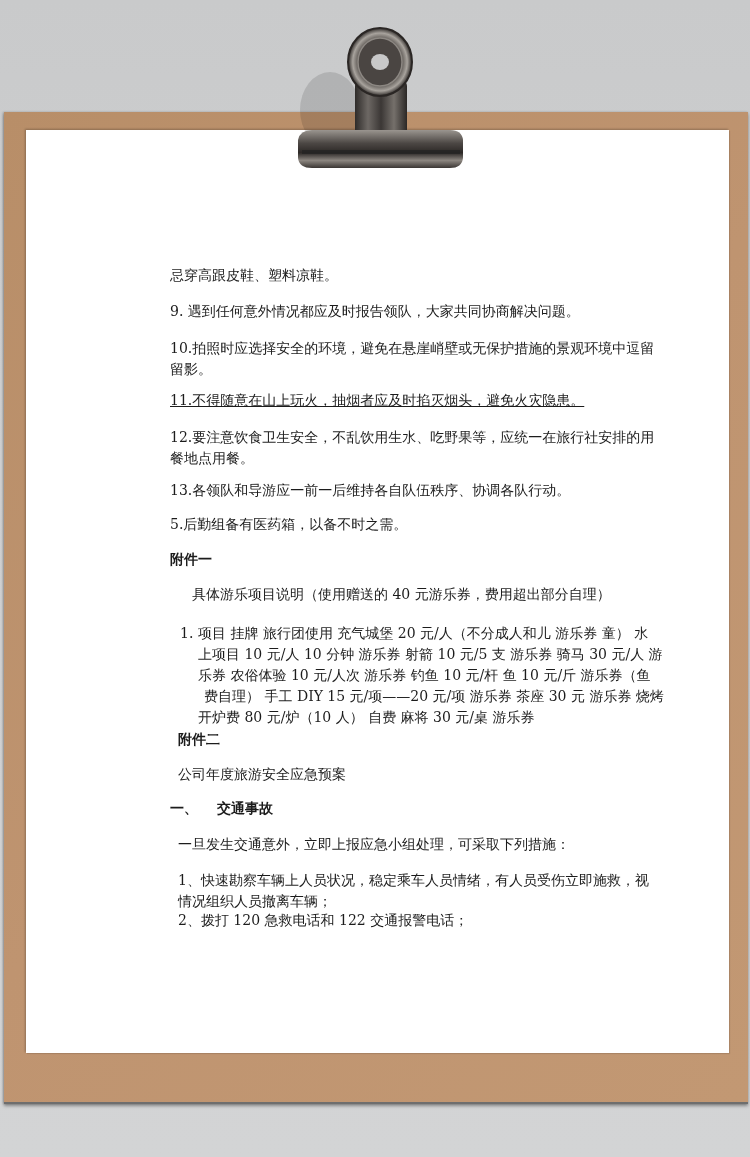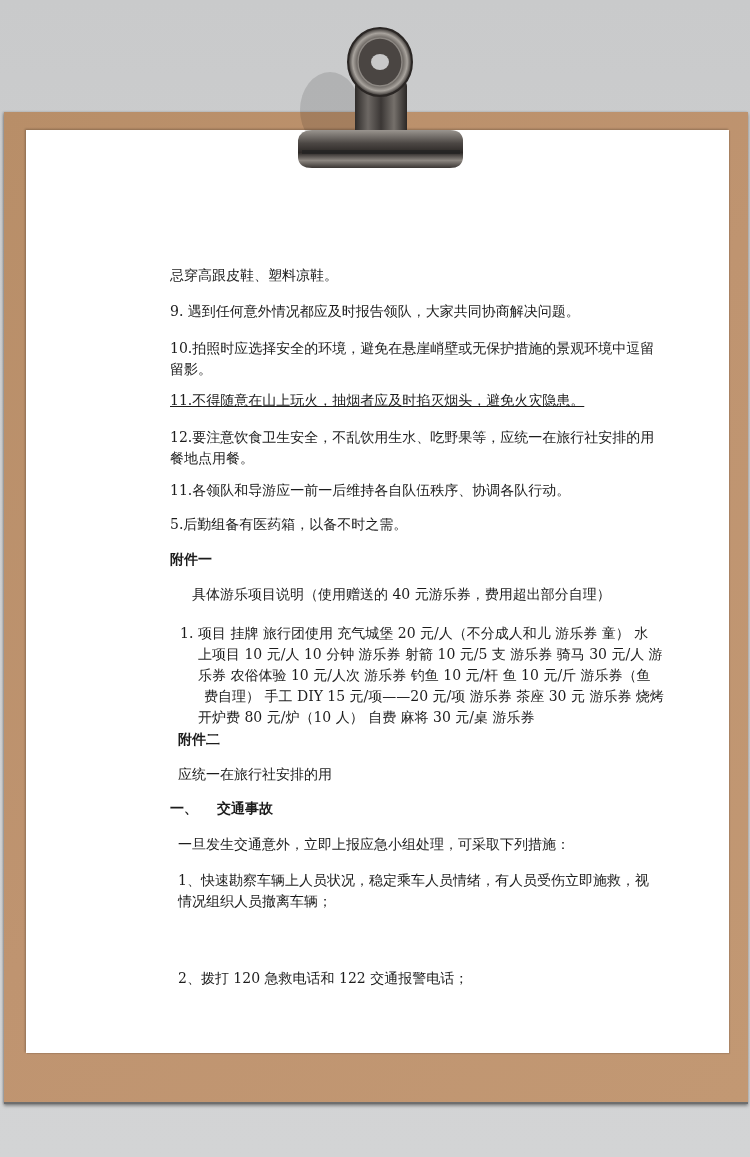--- a/index.html
+++ b/index.html
@@ -62,35 +62,35 @@
   <rect x="302" y="150" width="158" height="4" fill="#222" opacity="0.7"></rect>
 </svg>
 
 <div class="text" style="left:170px; top:265px;">忌穿高跟皮鞋、塑料凉鞋。</div>
 <div class="text" style="left:170px; top:301px;text-align:center;">9. 遇到任何意外情况都应及时报告领队，大家共同协商解决问题。</div>
 <div class="text" style="left:170px; top:338px;">10.拍照时应选择安全的环境，避免在悬崖峭壁或无保护措施的景观环境中逗留</div>
 <div class="text" style="left:170px; top:359px;">留影。</div>
 <div class="text" style="left:170px; top:390px;text-decoration:underline;">11.不得随意在山上玩火，抽烟者应及时掐灭烟头，避免火灾隐患。</div>
 <div class="text" style="left:170px; top:427px;">12.要注意饮食卫生安全，不乱饮用生水、吃野果等，应统一在旅行社安排的用</div>
 <div class="text" style="left:170px; top:448px;">餐地点用餐。</div>
-<div class="text" style="left:170px; top:480px;">11.各领队和导游应一前一后维持各自队伍秩序、协调各队行动。</div>
+<div class="text" style="left:170px; top:480px;">13.各领队和导游应一前一后维持各自队伍秩序、协调各队行动。</div>
 <div class="text" style="left:170px; top:514px;">5.后勤组备有医药箱，以备不时之需。</div>
 
 <div class="text bold" style="left:170px; top:549px;">附件一</div>
 <div class="text" style="left:170px; top:584px;margin-left:22px;">具体游乐项目说明（使用赠送的 40 元游乐券，费用超出部分自理）</div>
 
 <div class="text list-num">1.</div>
 <div class="text" style="left:198px; top:623px;">项目 挂牌 旅行团使用 充气城堡 20 元/人（不分成人和儿 游乐券 童） 水</div>
 <div class="text" style="left:198px; top:644px;">上项目 10 元/人 10 分钟 游乐券 射箭 10 元/5 支 游乐券 骑马 30 元/人 游</div>
 <div class="text" style="left:198px; top:665px;">乐券 农俗体验 10 元/人次 游乐券 钓鱼 10 元/杆 鱼 10 元/斤 游乐券（鱼</div>
 <div class="text" style="left:204px; top:686px;">费自理） 手工 DIY 15 元/项——20 元/项 游乐券 茶座 30 元 游乐券 烧烤</div>
 <div class="text" style="left:198px; top:707px;">开炉费 80 元/炉（10 人） 自费 麻将 30 元/桌 游乐券</div>
 
 <div class="text bold" style="left:178px; top:729px;">附件二</div>
-<div class="text" style="left:178px; top:764px;">应统一在旅行社安排的用</div>
+<div class="text" style="left:178px; top:764px;">公司年度旅游安全应急预案</div>
 
 <div class="text bold" style="left:170px; top:798px;">一、</div>
 <div class="text bold" style="left:217px; top:798px;">交通事故</div>
 
 <div class="text" style="left:178px; top:834px;">一旦发生交通意外，立即上报应急小组处理，可采取下列措施：</div>
 <div class="text" style="left:178px; top:870px;">1、快速勘察车辆上人员状况，稳定乘车人员情绪，有人员受伤立即施救，视</div>
 <div class="text" style="left:178px; top:891px;">情况组织人员撤离车辆；</div>
-<div class="text" style="left:178px; top:968px;text-align:right;">2、拨打 120 急救电话和 122 交通报警电话；</div>
+<div class="text" style="left:178px; top:910px;text-align:right;">2、拨打 120 急救电话和 122 交通报警电话；</div>
 
 </body></html>

